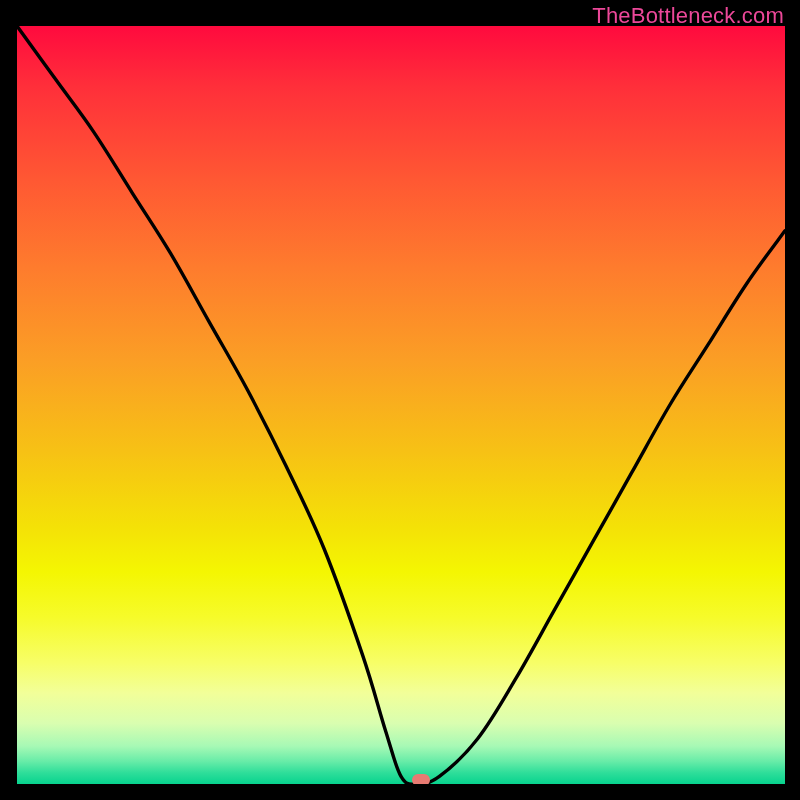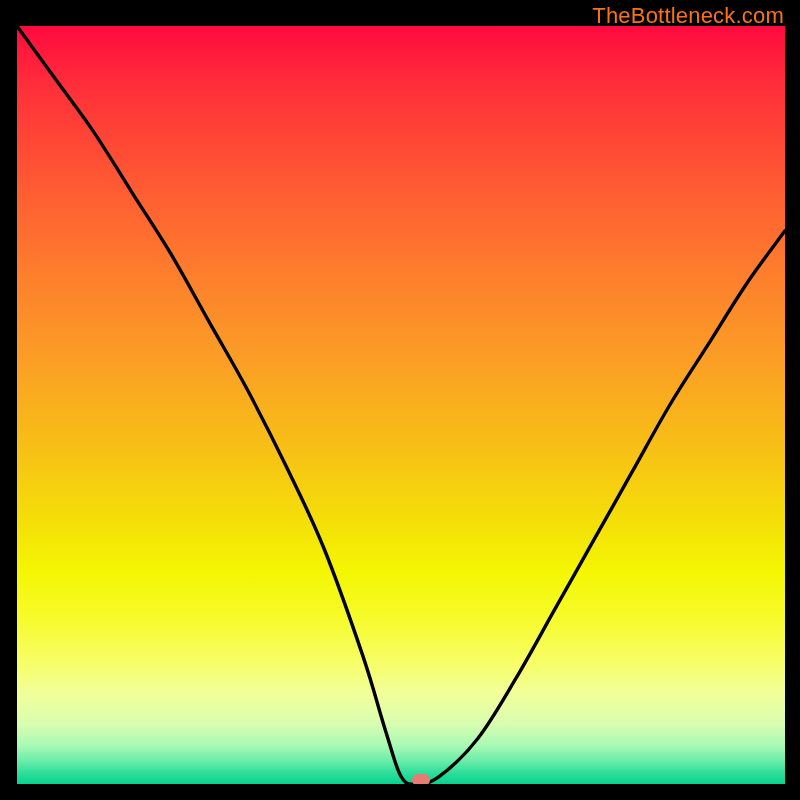--- a/index.html
+++ b/index.html
@@ -14,21 +14,21 @@
   .frame {
     position: relative;
     width: 800px;
     height: 800px;
     background: #000;
   }
   .watermark {
     position: absolute;
     top: 3px;
     right: 16px;
-    color: #f97316;
+    color: #ec4899;
     font-size: 22px;
     font-weight: 500;
     letter-spacing: 0.2px;
     z-index: 5;
   }
   .plot-area {
     position: absolute;
     left: 17px;
     top: 26px;
     width: 768px;

